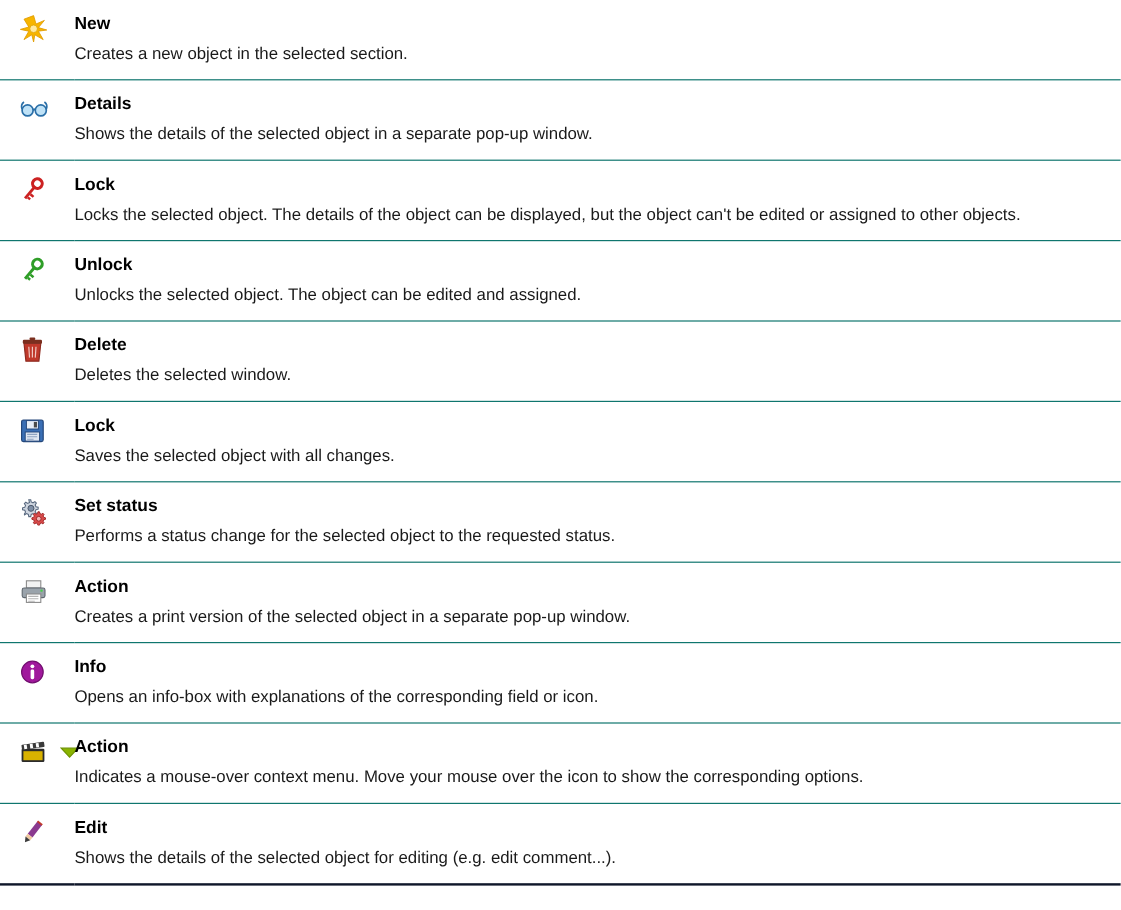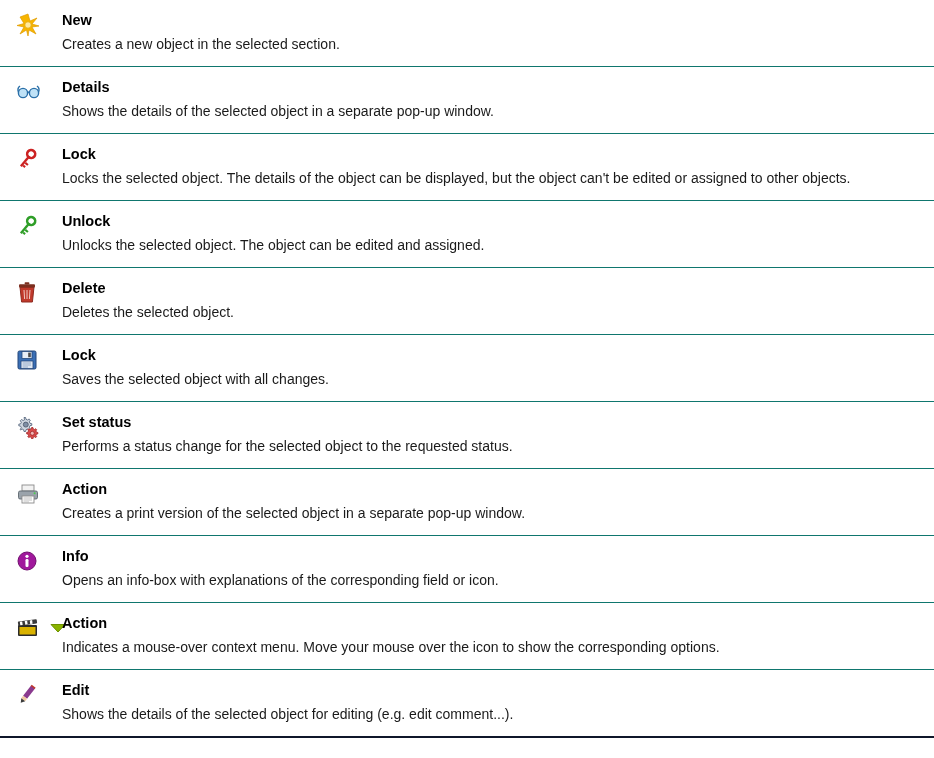--- a/index.html
+++ b/index.html
@@ -143,21 +143,21 @@
           <svg width="22" height="24" viewBox="0 0 22 24">
             <path d="M4 6 L18 6 L16.4 21 L5.6 21 Z" fill="#c0392b" stroke="#8e2b20" stroke-width="1"></path>
             <rect x="3" y="3.2" width="16" height="3.2" rx="1" fill="#7b2f1f"></rect>
             <rect x="8.6" y="1.2" width="4.8" height="2.2" rx="0.8" fill="#7b2f1f"></rect>
             <path d="M8 9 L8.6 18 M11 9 L11 18 M14 9 L13.4 18" stroke="#f0c9c2" stroke-width="1" fill="none"></path>
           </svg>
         </span>
       </td>
       <td class="text-cell">
         <div class="entry-title">Delete</div>
-        <div class="entry-desc">Deletes the selected object.</div>
+        <div class="entry-desc">Deletes the selected window.</div>
       </td>
     </tr>
 
     <tr class="legend-row">
       <td class="icon-cell">
         <span class="icon-wrap">
           <svg width="22" height="22" viewBox="0 0 22 22">
             <rect x="2" y="2" width="18" height="18" rx="1.5" fill="#3a6fb5" stroke="#24477a" stroke-width="1"></rect>
             <rect x="6" y="2.5" width="10" height="7" fill="#e8eef7" stroke="#24477a" stroke-width="0.8"></rect>
             <rect x="12.2" y="3.6" width="2.6" height="4.6" fill="#4a4a4a"></rect>

